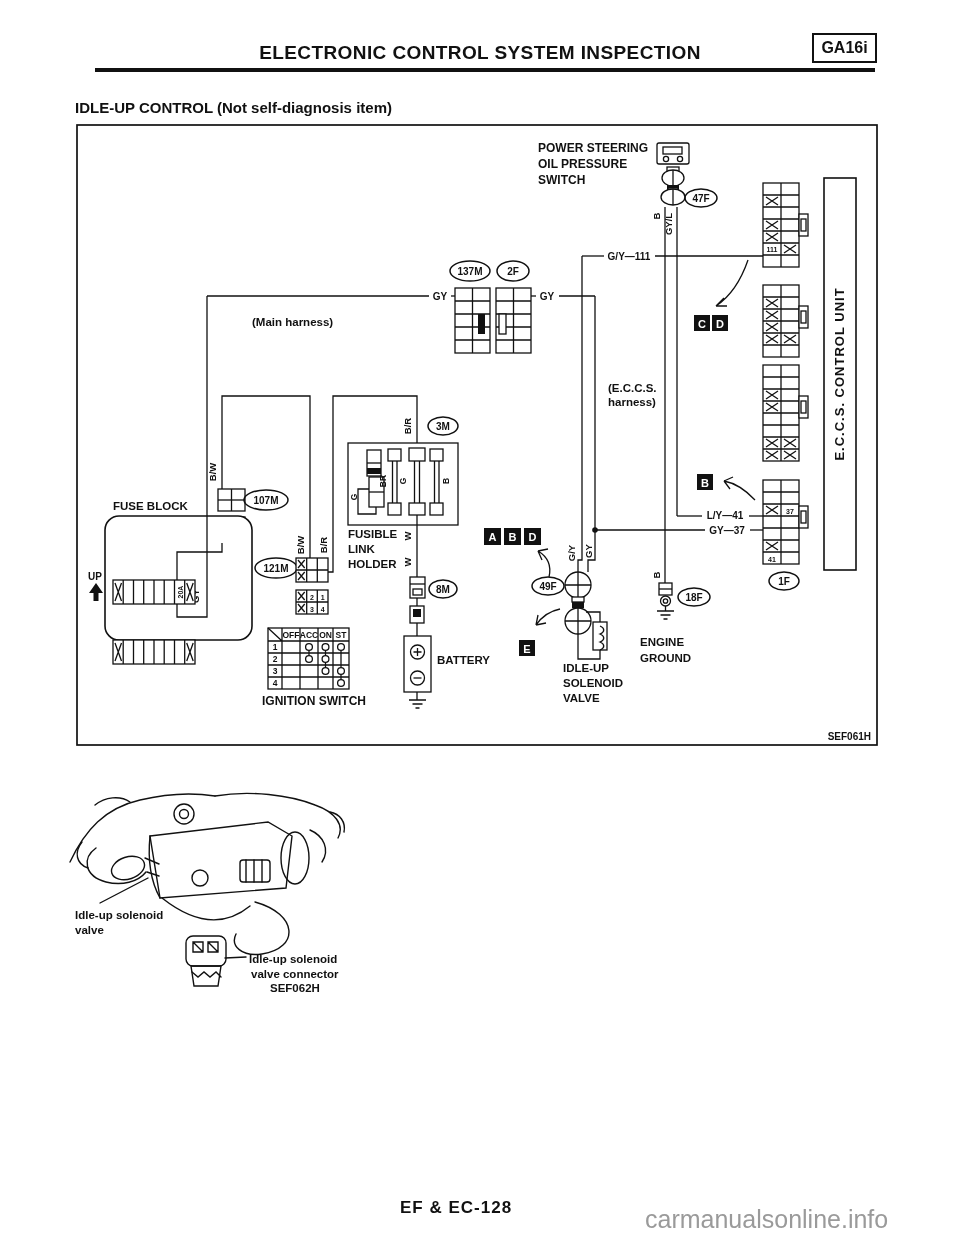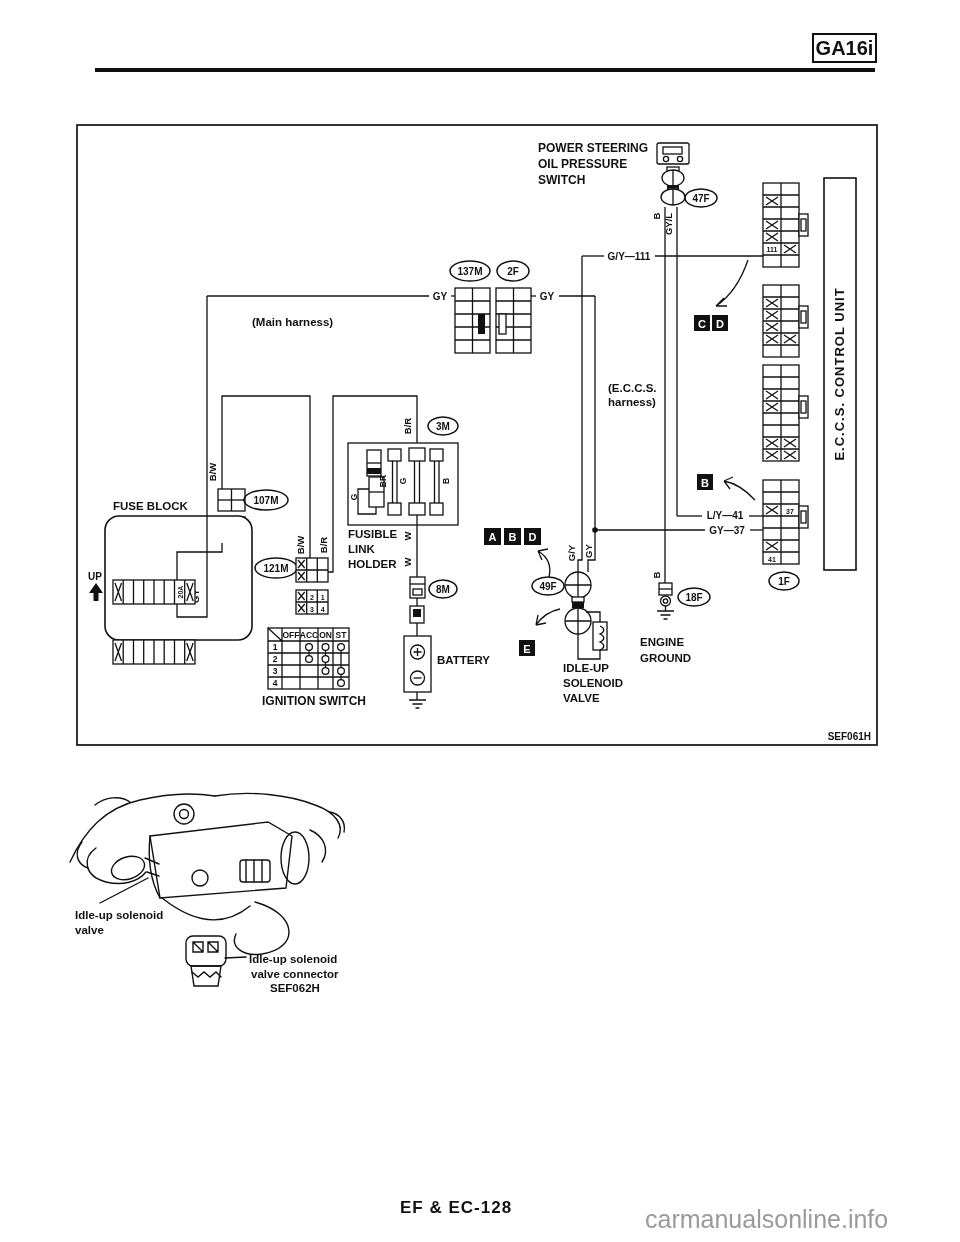--- a/index.html
+++ b/index.html
@@ -1,41 +1,43 @@
 <!DOCTYPE html>
 <html><head>
 <meta charset="utf-8">
 <style>
   html,body{margin:0;padding:0;background:#e8e8e8;}
   #page{position:relative;width:960px;height:1242px;background:#ffffff;overflow:hidden;
         font-family:"Liberation Sans",sans-serif;color:#111;}
   .abs{position:absolute;}
   #title{left:130px;top:42px;width:700px;text-align:center;font-size:19px;font-weight:bold;letter-spacing:.4px;}
   #badge{left:812px;top:33px;width:61px;height:26px;border:2.5px solid #111;text-align:center;
-         font-size:20px;font-weight:bold;line-height:26px;}
+         font-size:16px;font-weight:bold;line-height:26px;}
   #rule{left:95px;top:68px;width:780px;height:4px;background:#111;}
   #sect{left:75px;top:99px;font-size:15px;font-weight:bold;}
   #footer-page{left:400px;top:1198px;font-size:17px;font-weight:bold;letter-spacing:1px;}
   #watermark{left:645px;top:1205px;font-size:25px;color:#9a9a9a;text-align:right;}
   svg{position:absolute;left:0;top:0;}
   svg text{font-family:"Liberation Sans",sans-serif;font-weight:bold;fill:#111;}
   .t12{font-size:12px;} .t11{font-size:11.5px;} .t10{font-size:10px;} .t9{font-size:9.5px;}
   .t8{font-size:8.5px;} .t7{font-size:7px;} .tw{fill:#fff;font-size:11px;}
   .ln{stroke:#111;stroke-width:1.3;fill:none;}
   .fw{fill:#fff;stroke:#111;stroke-width:1.3;}
   .fb{fill:#111;stroke:none;}
   .ov{fill:none;stroke:#111;stroke-width:1.5;}
 </style>
 </head>
 <body>
 
 <div id="page">
 
+  <div class="abs" id="title">ELECTRONIC CONTROL SYSTEM INSPECTION</div>
   <div class="abs" id="badge">GA16i</div>
   <div class="abs" id="rule"></div>
+  <div class="abs" id="sect">IDLE-UP CONTROL (Not self-diagnosis item)</div>
 
   <svg width="960" height="1050" viewBox="0 0 960 1050">
     <defs>
       <g id="xc">
           <path class="ln" d="M3 2 L15 10 M15 2 L3 10"></path>
         </g>
       <g id="xf">
           <path class="ln" d="M2 3 L8.5 21 M8.5 3 L2 21"></path>
         </g>
       <g id="xs">

